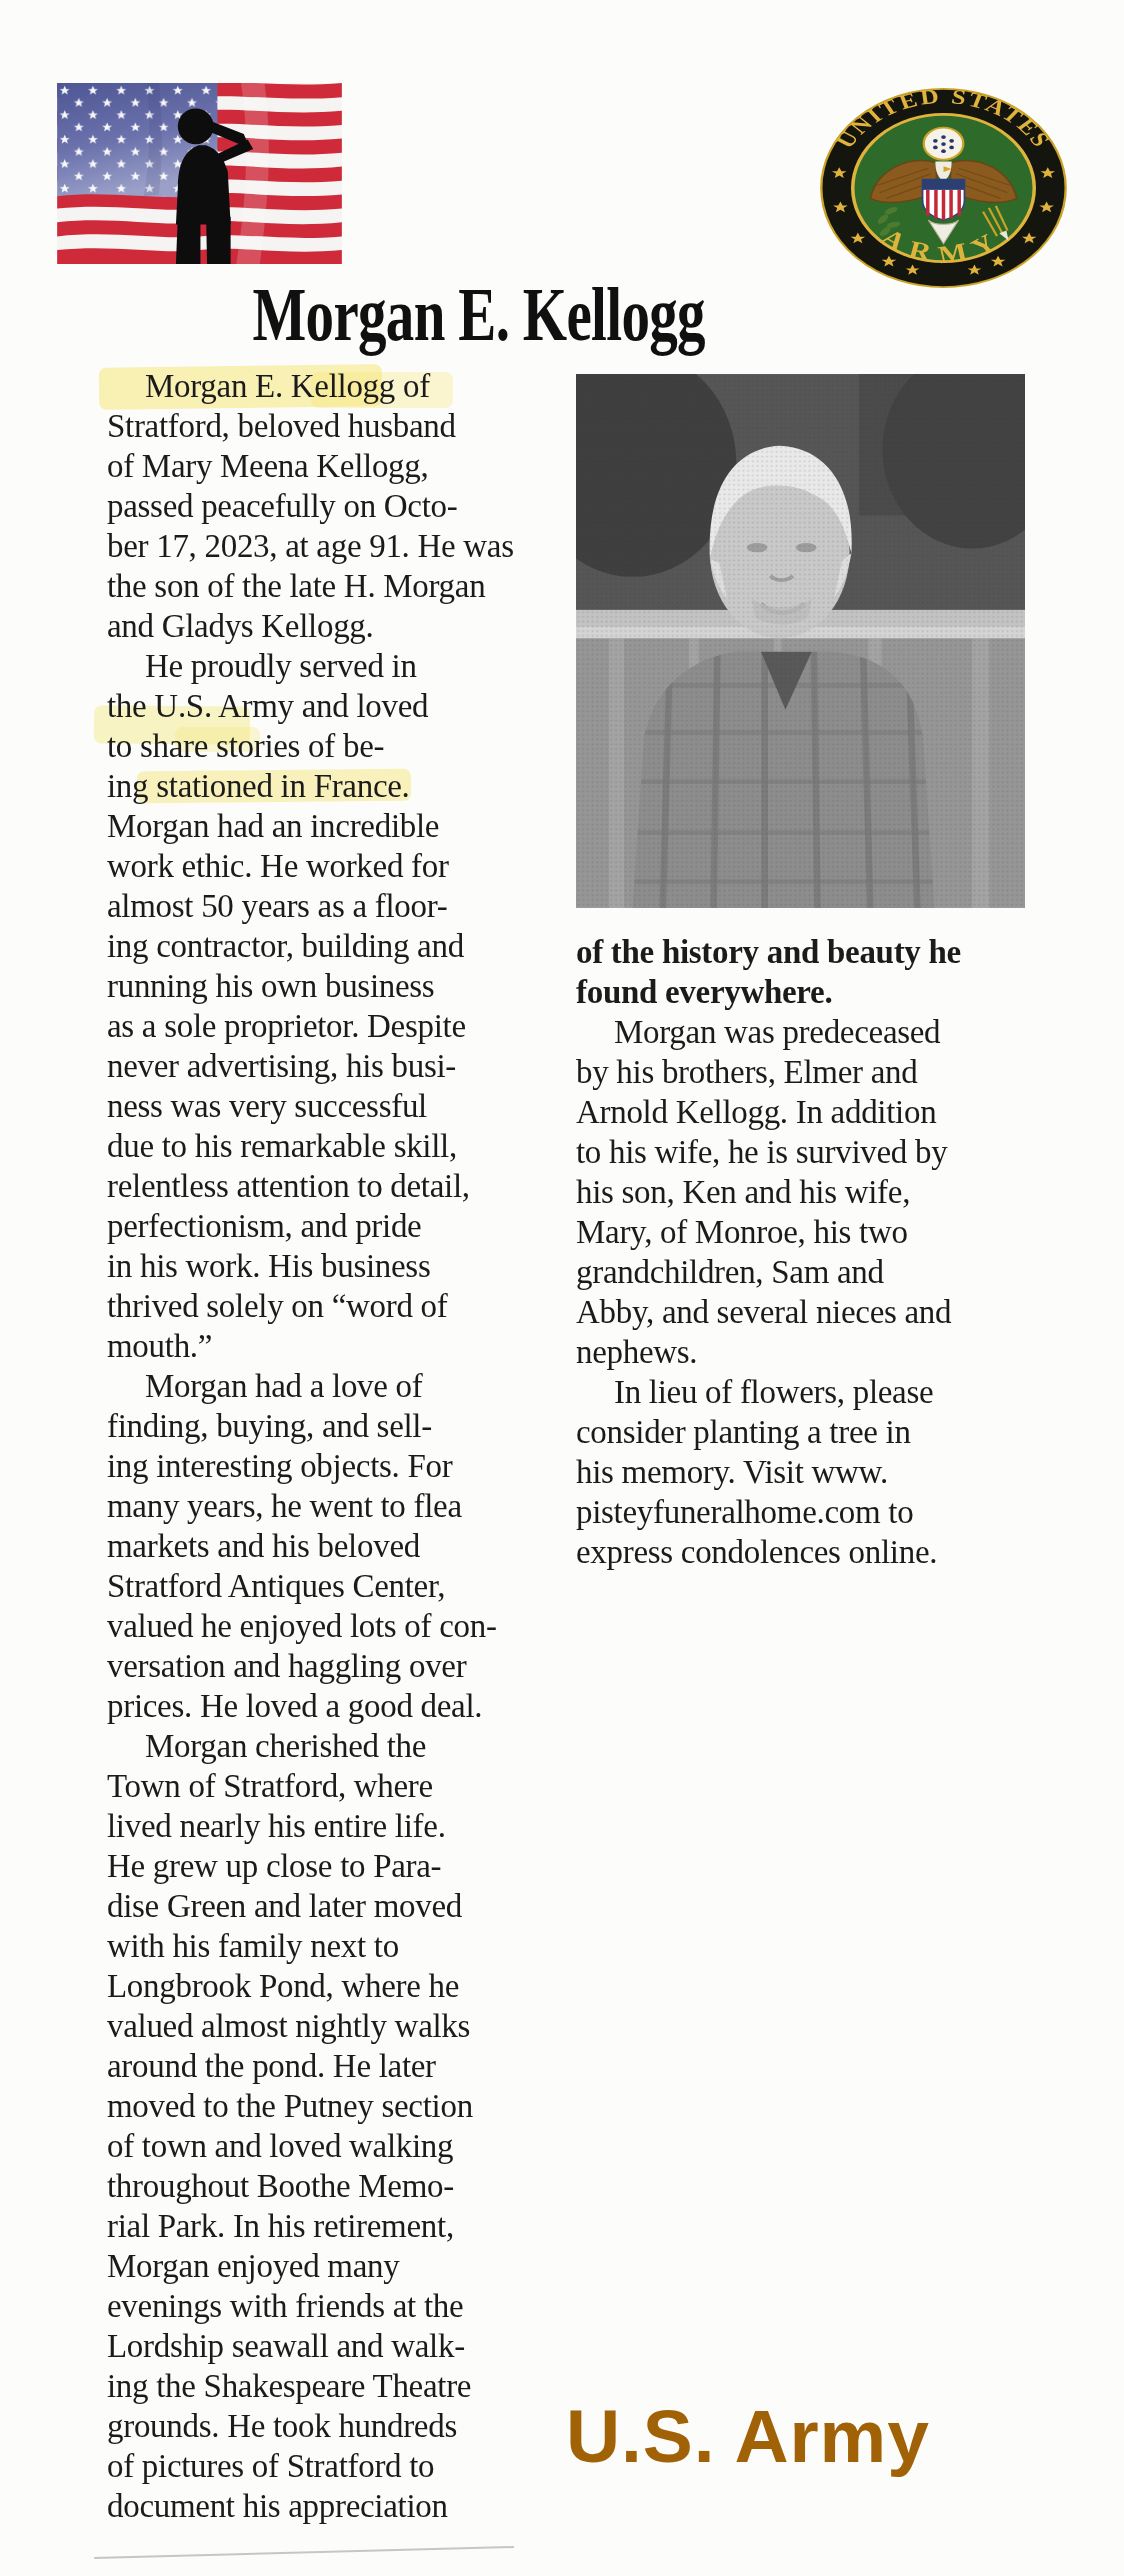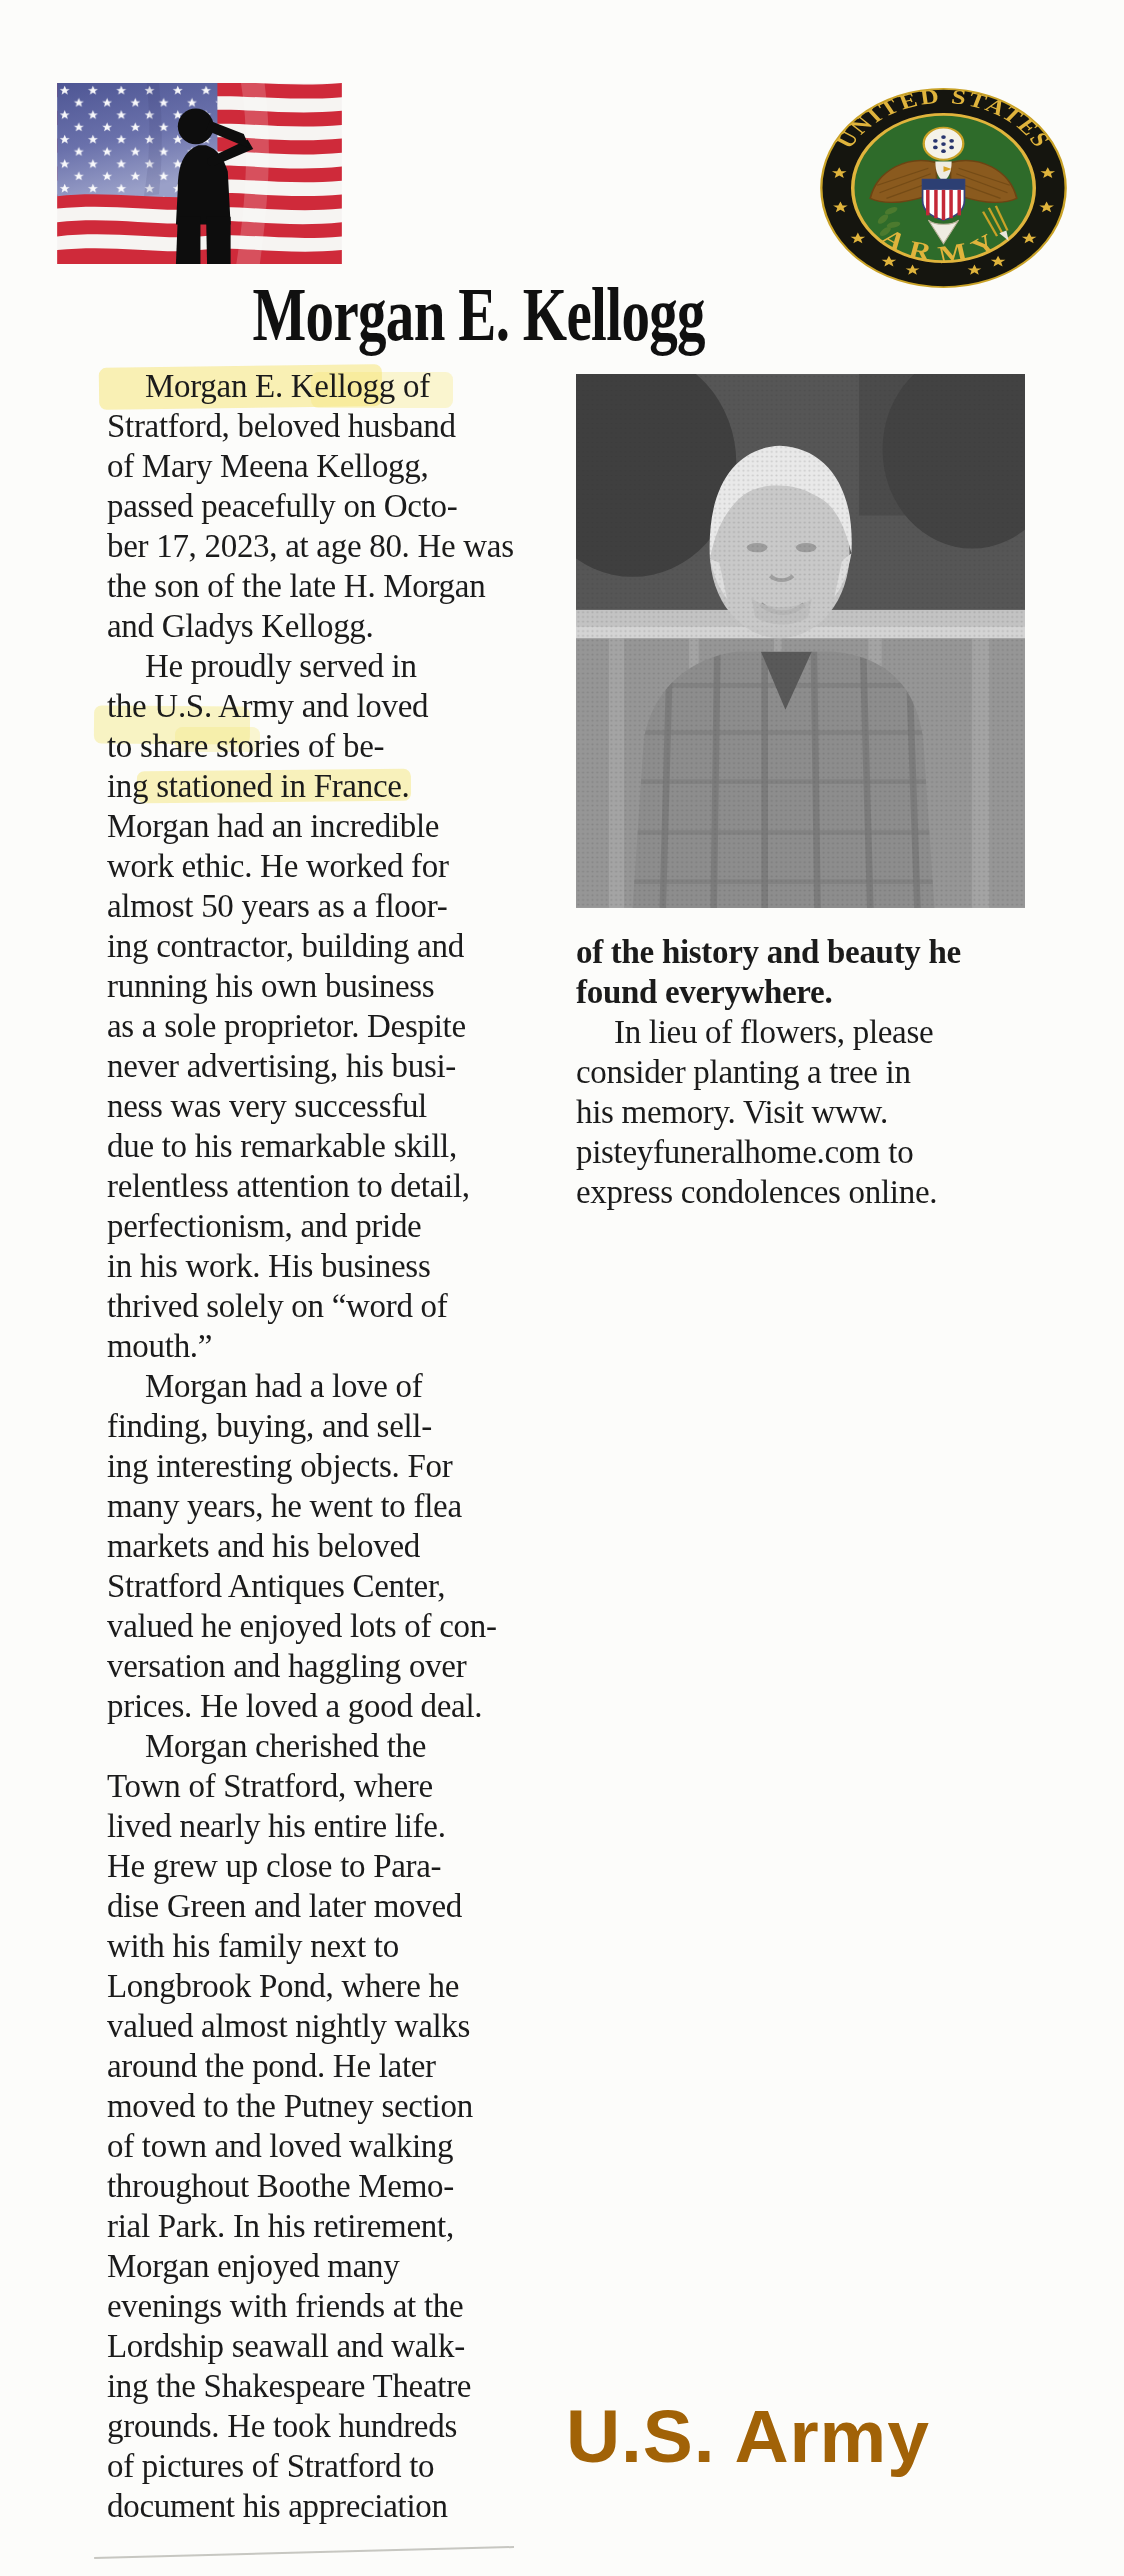--- a/index.html
+++ b/index.html
@@ -272,21 +272,21 @@
   <div class="hl hl-1b"></div>
   <div class="hl hl-2"></div>
   <div class="hl hl-2b"></div>
   <div class="hl hl-3"></div>
 
   <div class="col col-left">
       <p class="para">Morgan E. Kellogg of
 Stratford, beloved husband
 of Mary Meena Kellogg,
 passed peacefully on Octo-
-ber 17, 2023, at age 80. He was
+ber 17, 2023, at age 91. He was
 the son of the late H. Morgan
 and Gladys Kellogg.</p>
       <p class="para">He proudly served in
 the U.S. Army and loved
 to share stories of be-
 ing stationed in France.
 Morgan had an incredible
 work ethic. He worked for
 almost 50 years as a floor-
 ing contractor, building and
@@ -326,20 +326,29 @@
 evenings with friends at the
 Lordship seawall and walk-
 ing the Shakespeare Theatre
 grounds. He took hundreds
 of pictures of Stratford to
 document his appreciation</p>
     </div>
   <div class="col col-right">
       <p class="para noindent">of the history and beauty he
 found everywhere.</p>
+      <p class="para">Morgan was predeceased
+by his brothers, Elmer and
+Arnold Kellogg. In addition
+to his wife, he is survived by
+his son, Ken and his wife,
+Mary, of Monroe, his two
+grandchildren, Sam and
+Abby, and several nieces and
+nephews.</p>
       <p class="para">In lieu of flowers, please
 consider planting a tree in
 his memory. Visit www.
 pisteyfuneralhome.com to
 express condolences online.</p>
     </div>
 
   <div class="army-wordmark">U.S. Army</div>
 
   <div class="scan-line"></div>

